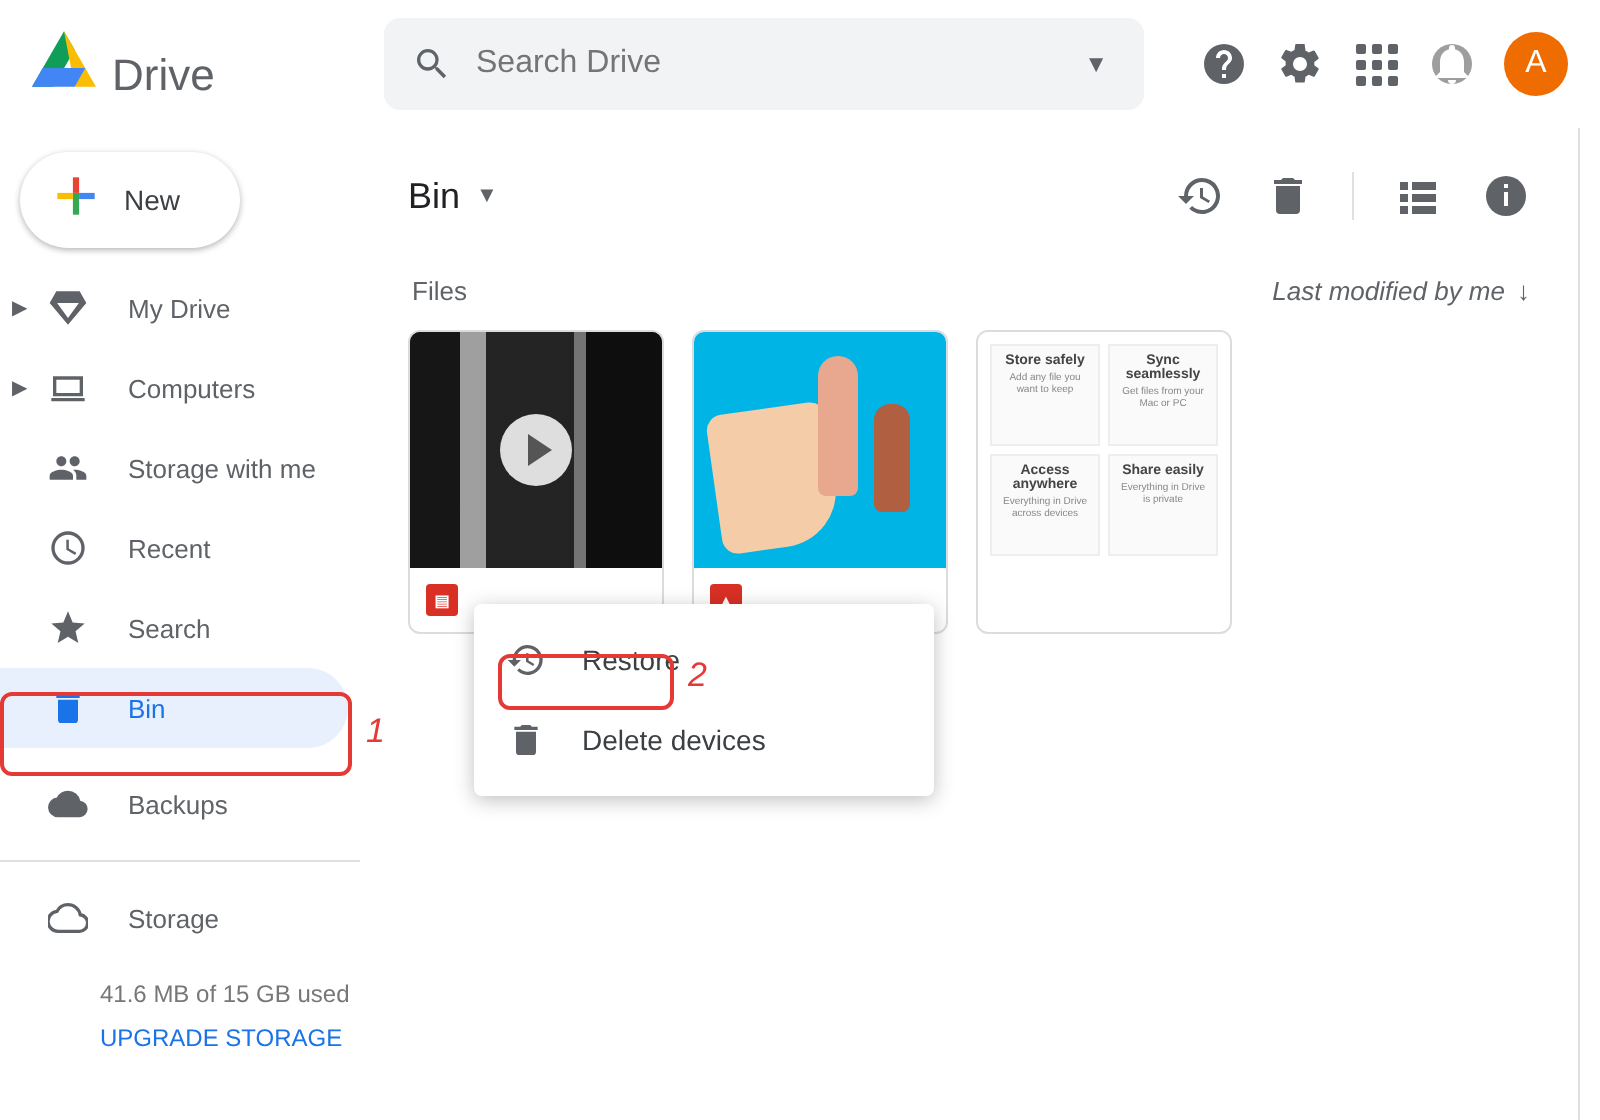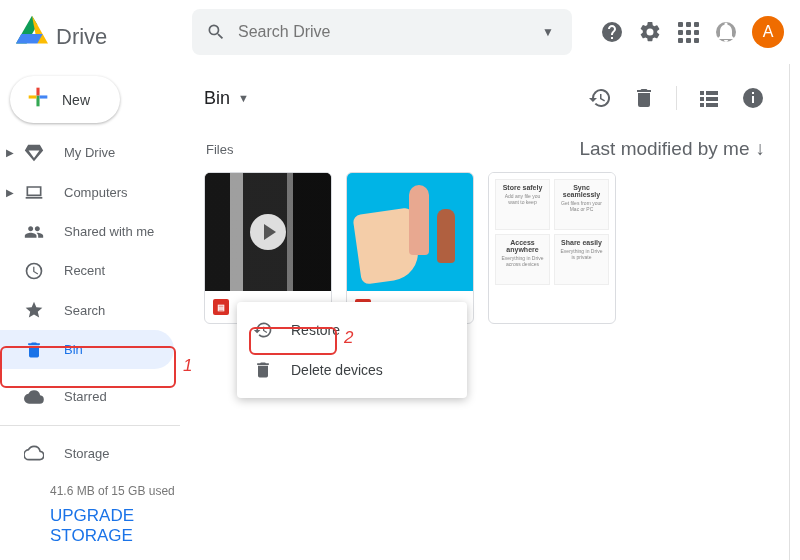--- a/index.html
+++ b/index.html
@@ -26,31 +26,31 @@
   .nav-item { display: flex; align-items: center; gap: 20px; height: 40px; padding-left: 24px; font-size: 13px; color: #5f6368; cursor: pointer; border-radius: 0 20px 20px 0; margin-right: 6px; position: relative; }
   .nav-item .expand { position:absolute; left:6px; font-size:10px; color:#5f6368; }
   .nav-item.active { background: #e8f0fe; color: #1a73e8; }
   .nav-item.active .sicon svg { fill: #1a73e8; }
   .sicon { width: 20px; display:flex; align-items:center; }
   .sicon svg { width:20px; height:20px; fill:#5f6368; }
   .nav-spacer { height: 8px; }
   .hr { border: none; border-top: 1px solid #e0e0e0; margin: 8px 0; }
   .storage { padding: 10px 0 0 50px; font-size: 13px; color: #5f6368; }
   .storage .used { font-size: 12px; color:#777; }
-  .storage .upgrade { color: #1a73e8; font-size: 17px; font-weight: 500; margin-top: 8px; display:block; }
+  .storage .upgrade { color: #1a73e8; font-size: 12px; font-weight: 500; margin-top: 8px; display:block; }
 
   .main { flex: 1; padding: 14px 24px 0 24px; position: relative; border-right:1px solid #e0e0e0; margin-right:10px; }
   .title-row { display: flex; align-items: center; height: 40px; }
   .folder-title { font-size: 18px; color: #202124; display: flex; align-items: center; gap: 4px; }
   .folder-dd { font-size: 11px; color: #5f6368; margin-left:4px; }
   .title-actions { margin-left: auto; display: flex; align-items: center; gap: 20px; color: #5f6368; }
   .vsep { width:1px; height:24px; background:#e0e0e0; }
 
   .section-label { font-size: 13px; color: #5f6368; margin: 20px 0 12px 2px; display:flex; align-items:center; }
-  .sort { margin-left:auto; font-size:19px; color:#5f6368; display:flex; align-items:center; gap:6px; }
+  .sort { margin-left:auto; font-size:13px; color:#5f6368; display:flex; align-items:center; gap:6px;font-style:italic; }
 
   .files-grid { display: flex; gap: 14px; }
   .file-card { width: 128px; border: 1px solid #dadce0; border-radius: 6px; overflow: hidden; cursor: pointer; }
   .file-thumb { width: 100%; height: 118px; background: #ccc; position: relative; }
   .file-meta { display: flex; align-items: center; gap: 6px; padding: 8px 8px; font-size: 12px; color: #3c4043; white-space: nowrap; overflow: hidden; text-overflow: ellipsis; }
   .file-icon { width:16px; height:16px; flex-shrink:0; border-radius:2px; display:flex; align-items:center; justify-content:center; font-size:8px; color:#fff; font-weight:bold; }
 
   
   .thumb1 { background:#000; display:flex; align-items:center; justify-content:center;}
   .thumb1::before{content:"";position:absolute;left:0;right:0;top:0;bottom:0;background:linear-gradient(90deg,#1a1a1a 0 20%,#bbb 20% 30%,#2a2a2a 30% 65%,#888 65% 70%,#111 70% 100%);opacity:.85;}
@@ -166,21 +166,21 @@
           </svg>
         </span>
       <span>Computers</span>
     </div>
     <div class="nav-item">
       <span class="sicon">
           <svg viewBox="0 0 24 24">
             <path d="M16 11c1.66 0 3-1.34 3-3s-1.34-3-3-3-3 1.34-3 3 1.34 3 3 3zM8 11c1.66 0 3-1.34 3-3S9.66 5 8 5 5 6.34 5 8s1.34 3 3 3zm0 2c-2.33 0-7 1.17-7 3.5V19h14v-2.5C15 14.17 10.33 13 8 13zm8 0c-.29 0-.62.02-.97.05 1.16.84 1.97 1.97 1.97 3.45V19h6v-2.5c0-2.33-4.67-3.5-7-3.5z"></path>
           </svg>
         </span>
-      <span>Shared with me</span>
+      <span>Storage with me</span>
     </div>
     <div class="nav-item">
       <span class="sicon">
           <svg viewBox="0 0 24 24">
             <path d="M12 2a10 10 0 100 20 10 10 0 000-20zm0 18a8 8 0 110-16 8 8 0 010 16zm.5-13H11v6l5.25 3.15.75-1.23-4.5-2.67V7z"></path>
           </svg>
         </span>
       <span>Recent</span>
     </div>
     <div class="nav-item">
@@ -200,21 +200,21 @@
       <span>Bin</span>
     </div>
 
     <div class="nav-spacer"></div>
     <div class="nav-item">
       <span class="sicon">
           <svg viewBox="0 0 24 24">
             <path d="M19.35 10.04A7.49 7.49 0 0012 4a7.5 7.5 0 00-6.65 4.04A6 6 0 006 20h13a5 5 0 00.35-9.96z"></path>
           </svg>
         </span>
-      <span>Starred</span>
+      <span>Backups</span>
     </div>
     <hr class="hr">
     <div class="nav-item">
       <span class="sicon">
           <svg viewBox="0 0 24 24">
             <path fill="none" stroke="#5f6368" stroke-width="2" d="M19.35 10.04A7.49 7.49 0 0012 4a7.5 7.5 0 00-6.65 4.04A6 6 0 006 20h13a5 5 0 00.35-9.96z"></path>
           </svg>
         </span>
       <span>Storage</span>
     </div>

